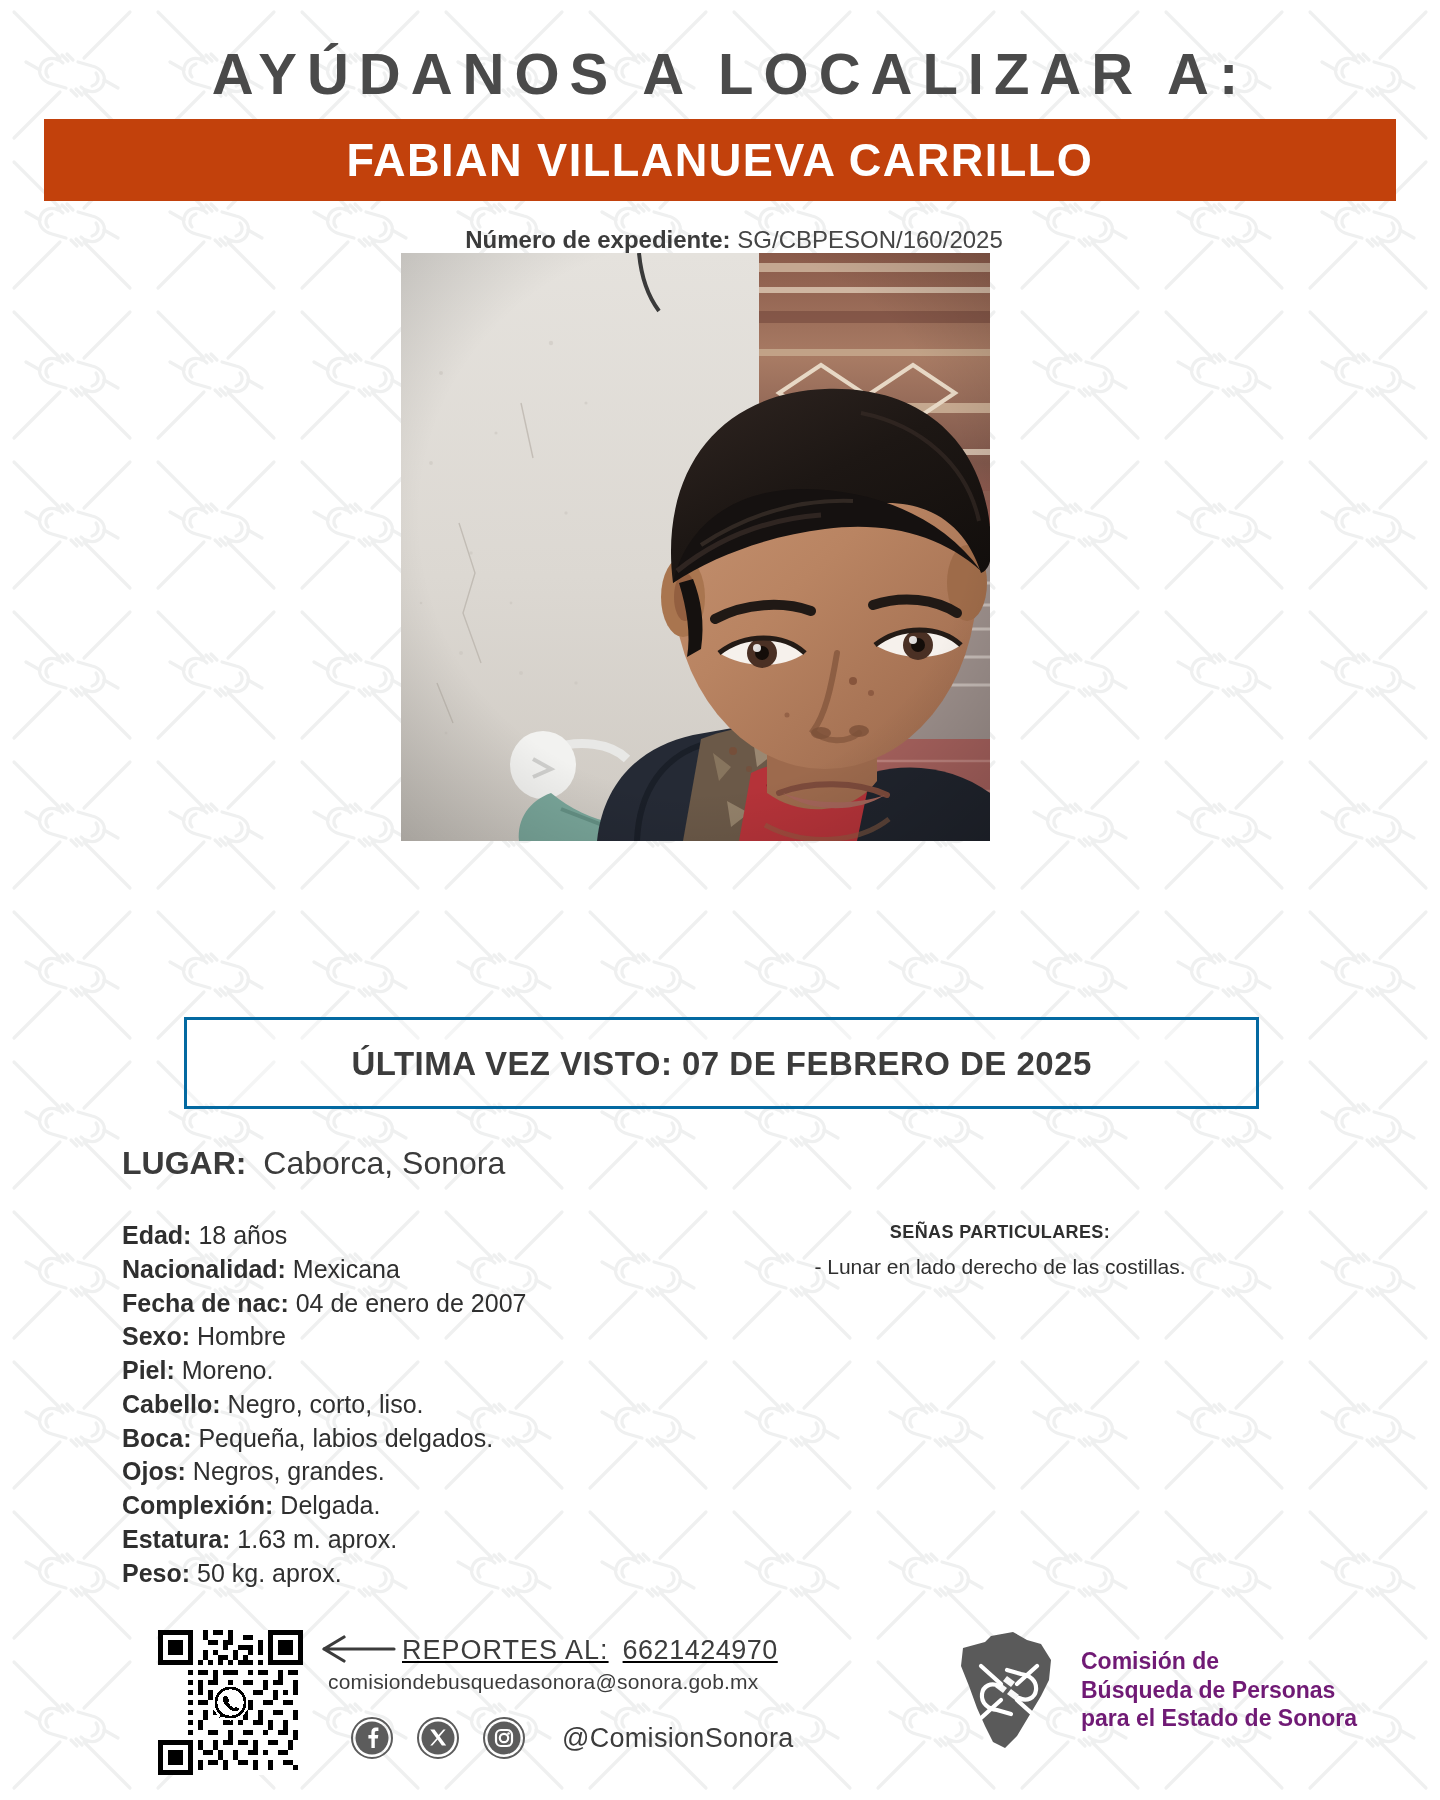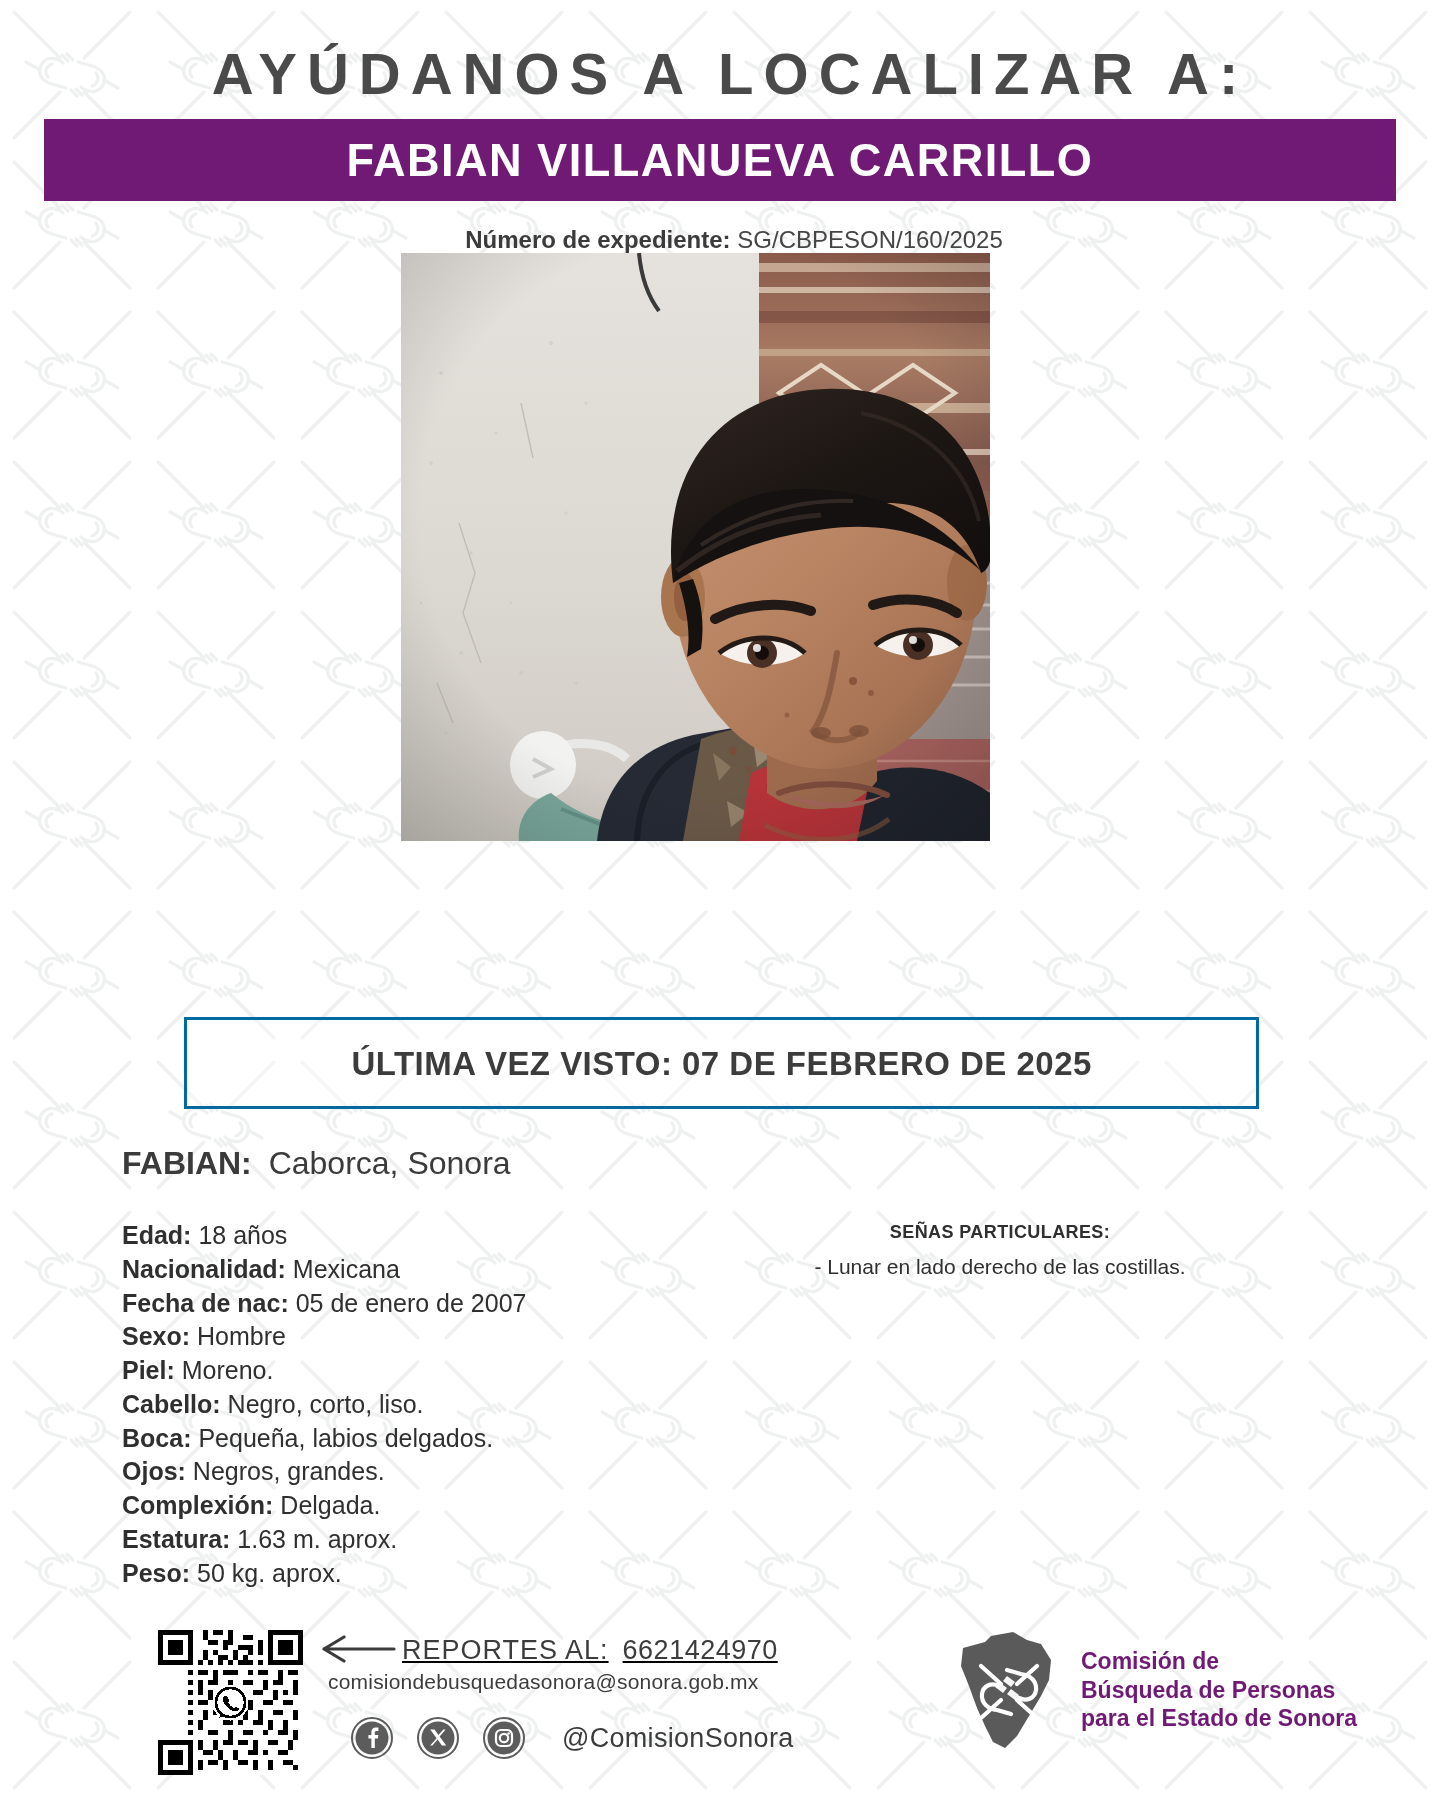--- a/index.html
+++ b/index.html
@@ -39,21 +39,21 @@
     padding-top: 44px;
     font-family: "Liberation Sans", sans-serif;
     line-height: 1.05;
     white-space: nowrap;
     padding-left: 20px;
   }
   .name-band {
     position: relative;
     z-index: 2;
     margin: 14px 44px 0 44px;
-    background: #701a75;
+    background: #c2410c;
     height: 82px;
     display: flex;
     align-items: center;
     justify-content: center;
   }
   .name-band span {
     color: #ffffff;
     font-weight: bold;
     font-size: 47px;
     letter-spacing: 1.5px;
@@ -479,28 +479,28 @@
         <rect x="0" y="0" width="589" height="588" fill="url(#vig)"></rect>
       </g>
     </svg>
   </div>
 
   <div class="lastseen-box">
     <span>ÚLTIMA VEZ VISTO: 07 DE FEBRERO DE 2025</span>
   </div>
 
   <div class="lugar">
-    <span class="lbl">FABIAN:</span>
+    <span class="lbl">LUGAR:</span>
     <span class="val">Caborca, Sonora</span>
   </div>
 
   <div id="details">
       <div class="row"><span class="lbl">Edad:</span><span class="val"> 18 años</span></div>
       <div class="row"><span class="lbl">Nacionalidad:</span><span class="val"> Mexicana</span></div>
-      <div class="row"><span class="lbl">Fecha de nac:</span><span class="val"> 05 de enero de 2007</span></div>
+      <div class="row"><span class="lbl">Fecha de nac:</span><span class="val"> 04 de enero de 2007</span></div>
       <div class="row"><span class="lbl">Sexo:</span><span class="val"> Hombre</span></div>
       <div class="row"><span class="lbl">Piel:</span><span class="val"> Moreno.</span></div>
       <div class="row"><span class="lbl">Cabello:</span><span class="val"> Negro, corto, liso.</span></div>
       <div class="row"><span class="lbl">Boca:</span><span class="val"> Pequeña, labios delgados.</span></div>
       <div class="row"><span class="lbl">Ojos:</span><span class="val"> Negros, grandes.</span></div>
       <div class="row"><span class="lbl">Complexión:</span><span class="val"> Delgada.</span></div>
       <div class="row"><span class="lbl">Estatura:</span><span class="val"> 1.63 m. aprox.</span></div>
       <div class="row"><span class="lbl">Peso:</span><span class="val"> 50 kg. aprox.</span></div>
     </div>
 

